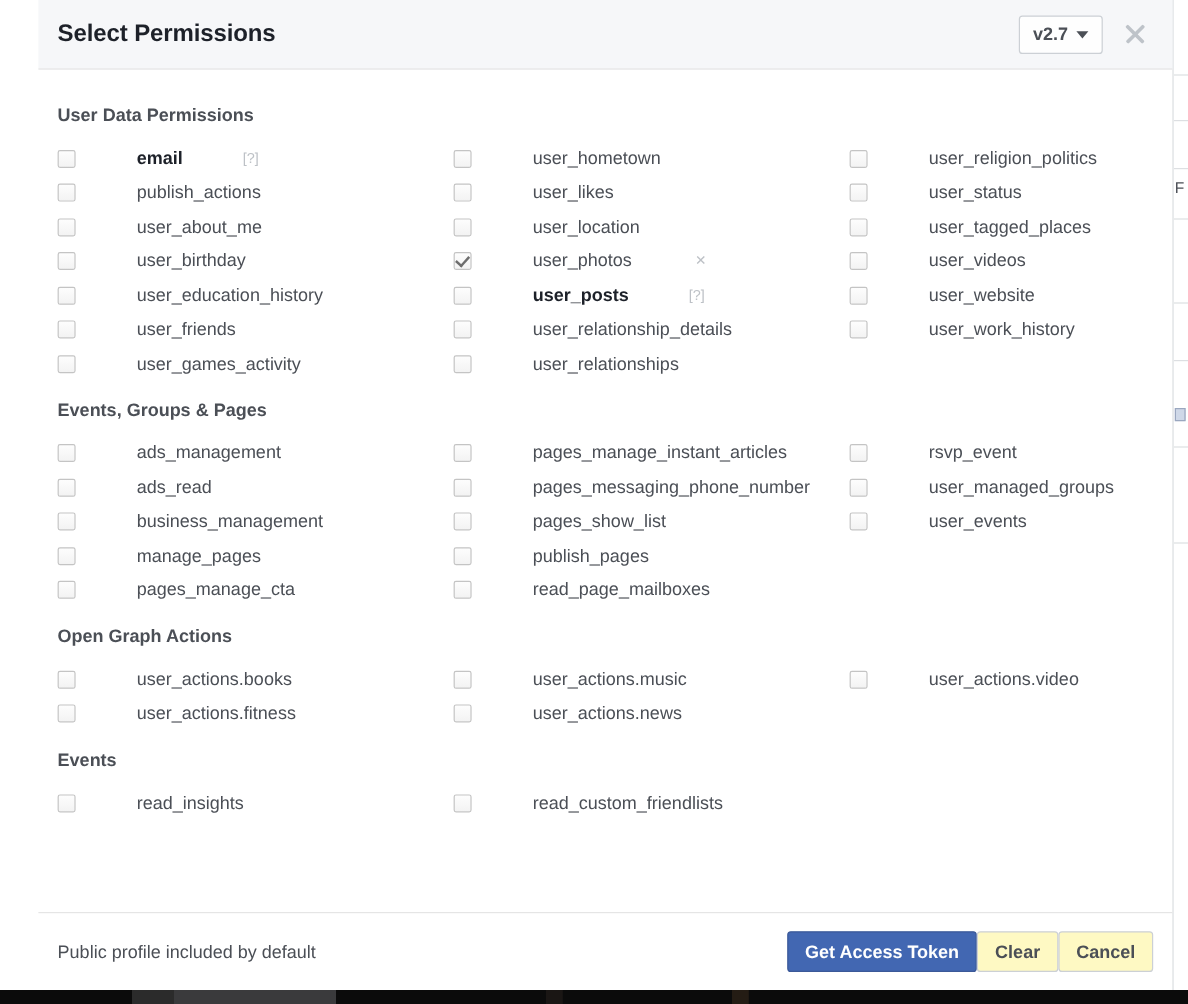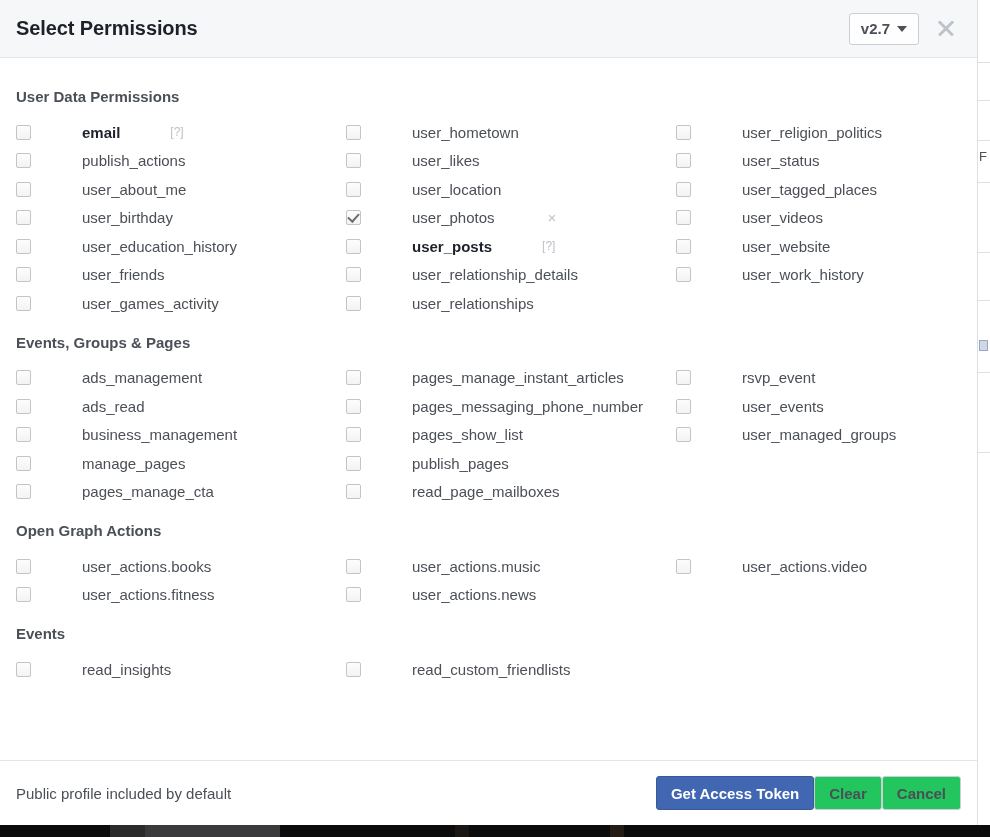--- a/index.html
+++ b/index.html
@@ -67,20 +67,21 @@
   #dialog {
     position: absolute;
     top: 0; left: 0;
     width: 978px;
     height: 825px;
     background: #ffffff;
     box-sizing: border-box;
     border-right: 1px solid #dddfe2;
     display: flex;
     flex-direction: column;
+    padding-left: 32px;
   }
 
   
   #dlg-header {
     position: relative;
     height: 58px;
     flex: 0 0 58px;
     background: #f6f7f9;
     border-bottom: 1px solid #e5e5e5;
     display: flex;
@@ -238,21 +239,21 @@
     box-sizing: border-box;
     cursor: pointer;
     white-space: nowrap;
   }
   .btn-primary {
     background: #4267b2;
     border: 1px solid #3b5998;
     color: #ffffff;
   }
   .btn-default {
-    background: #22c55e;
+    background: #fef9c3;
     border: 1px solid #ccd0d5;
     color: #4b4f56;
   }
 </style>
 </head>
 <body>
 
 <div id="bg-strip">
   <div class="bg-line" style="top:62px"></div>
   <div class="bg-line" style="top:100px"></div>
@@ -421,25 +422,25 @@
           <div class="perm-item">
             <span class="cbox"></span>
             <span class="perm-label">read_page_mailboxes</span>
           </div>
           <div class="perm-item">
             <span class="cbox"></span>
             <span class="perm-label">rsvp_event</span>
           </div>
           <div class="perm-item">
             <span class="cbox"></span>
+            <span class="perm-label">user_managed_groups</span>
+          </div>
+          <div class="perm-item">
+            <span class="cbox"></span>
             <span class="perm-label">user_events</span>
-          </div>
-          <div class="perm-item">
-            <span class="cbox"></span>
-            <span class="perm-label">user_managed_groups</span>
           </div>
           <div style="height: 28.5px;"></div>
         </div>
       </div>
       <div class="section">
         <div class="section-title">Open Graph Actions</div>
         <div class="perm-grid" style="grid-template-rows: repeat(2, 28.5px);">
           <div class="perm-item">
             <span class="cbox"></span>
             <span class="perm-label">user_actions.books</span>

